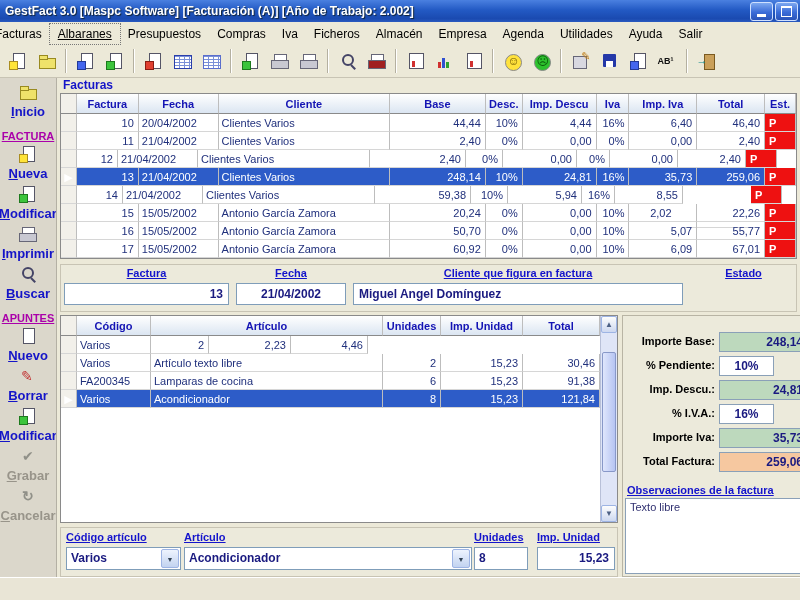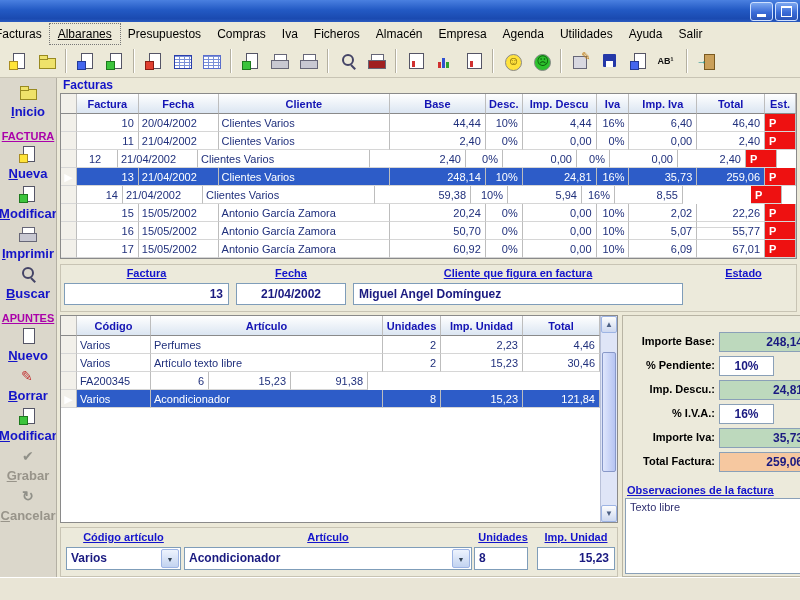--- a/index.html
+++ b/index.html
@@ -118,35 +118,36 @@
     box-sizing:border-box;font-size:12px;font-weight:bold;color:#1a1a80;white-space:nowrap;overflow:visible;}
   .t-field.green{width:88px;background:#bdd9bd;text-align:right;padding-right:3px;}
   .t-field.orange{width:88px;background:#f6c8a0;text-align:right;padding-right:3px;}
   .t-field.white{width:55px;background:#fff;text-align:center;}
   .obs-head{margin:8px 2px 0 4px;font-size:11px;font-weight:bold;color:#1414cc;text-decoration:underline;white-space:nowrap;}
   .obs-box{position:absolute;left:2px;top:182px;width:184px;height:76px;background:#fff;border:1px solid #8aa0b8;
     box-sizing:border-box;font-size:11px;color:#303070;padding:2px 4px;}
   
   .bottom-form{position:absolute;left:3px;top:449px;width:558px;height:50px;background:#eceadb;
     border:1px solid #c8c4b4;box-sizing:border-box;}
-  .bf-lab{position:absolute;top:3px;font-size:11px;font-weight:bold;color:#1414cc;text-decoration:underline;text-align:center;}
+  .bf-lab{position:absolute;top:3px;font-size:11px;font-weight:bold;color:#1414cc;text-decoration:underline;text-align:left;}
   .bf-fld{position:absolute;top:19px;height:23px;line-height:21px;background:#fff;border:1px solid #7f9db9;
     box-sizing:border-box;font-size:12px;font-weight:bold;color:#1a1a80;padding-left:4px;overflow:hidden;white-space:nowrap;}
   .combo .arrowbtn{position:absolute;right:1px;top:1px;bottom:1px;width:16px;
     background:linear-gradient(#eef4fe,#c2d3f0);border:1px solid #9db4e4;border-radius:2px;
     font-size:7px;line-height:19px;text-align:center;color:#345;}
   
   .statusbar{position:absolute;left:0;top:577px;width:100%;height:23px;background:#e9e5d6;border-top:1px solid #fff;}
 </style>
 </head>
 <body>
 
 <div id="screen">
 
   <div class="titlebar">
+    <span class="title-text">GestFact 3.0 [Maspc Software] [Facturación (A)] [Año de Trabajo: 2.002]</span>
     <span class="winbtns">
       <span class="wbtn">
           <i class="minbar"></i>
         </span>
       <span class="wbtn">
           <i class="restbox"></i>
         </span>
     </span>
   </div>
 
@@ -297,21 +298,21 @@
           <div class="tc ar" style="width: 96px;">2,40</div>
           <div class="tc ar" style="width: 37px;">0%</div>
           <div class="tc ar" style="width: 74px;">0,00</div>
           <div class="tc ar" style="width: 33px;">0%</div>
           <div class="tc ar" style="width: 68px;">0,00</div>
           <div class="tc ar" style="width: 68px;">2,40</div>
           <div class="tc est" style="width: 31px;">P</div>
         </div>
         <div class="trow">
           <div class="tc ind" style="width: 16px;"></div>
-          <div class="tc ar" style="width: 41px; text-align: center;">12</div>
+          <div class="tc ar" style="width: 41px;">12</div>
           <div class="tc al" style="width: 80px;">21/04/2002</div>
           <div class="tc al" style="width: 172px;">Clientes Varios</div>
           <div class="tc ar" style="width: 96px;">2,40</div>
           <div class="tc ar" style="width: 37px;">0%</div>
           <div class="tc ar" style="width: 74px;">0,00</div>
           <div class="tc ar" style="width: 33px;">0%</div>
           <div class="tc ar" style="width: 68px;">0,00</div>
           <div class="tc ar" style="width: 68px;">2,40</div>
           <div class="tc est" style="width: 31px;">P</div>
         </div>
@@ -343,21 +344,21 @@
         </div>
         <div class="trow">
           <div class="tc ind" style="width: 16px;"></div>
           <div class="tc ar" style="width: 62px;">15</div>
           <div class="tc al" style="width: 80px;">15/05/2002</div>
           <div class="tc al" style="width: 172px;">Antonio García Zamora</div>
           <div class="tc ar" style="width: 96px;">20,24</div>
           <div class="tc ar" style="width: 37px;">0%</div>
           <div class="tc ar" style="width: 74px;">0,00</div>
           <div class="tc ar" style="width: 33px;">10%</div>
-          <div class="tc ar" style="width: 68px;">2,02</div>
+          <div class="tc ar" style="width: 68px; text-align: center;">2,02</div>
           <div class="tc ar" style="width: 68px;">22,26</div>
           <div class="tc est" style="width: 31px;">P</div>
         </div>
         <div class="trow">
           <div class="tc ind" style="width: 16px;"></div>
           <div class="tc ar" style="width: 62px;">16</div>
           <div class="tc al" style="width: 80px;">15/05/2002</div>
           <div class="tc al" style="width: 172px;">Antonio García Zamora</div>
           <div class="tc ar" style="width: 96px;">50,70</div>
           <div class="tc ar" style="width: 37px;">0%</div>
@@ -398,36 +399,36 @@
             <div class="tc ind" style="width: 16px;"></div>
             <div class="tc" style="width: 74px;">Código</div>
             <div class="tc" style="width: 232px;">Artículo</div>
             <div class="tc" style="width: 58px;">Unidades</div>
             <div class="tc" style="width: 82px;">Imp. Unidad</div>
             <div class="tc" style="width: 77px;">Total</div>
           </div>
           <div class="trow">
             <div class="tc ind" style="width: 16px;"></div>
             <div class="tc al" style="width: 74px;">Varios</div>
-            <div class="tc al" style="width: 232px;">Perfumes</div>
             <div class="tc ar" style="width: 58px;">2</div>
             <div class="tc ar" style="width: 82px;">2,23</div>
             <div class="tc ar" style="width: 77px;">4,46</div>
           </div>
           <div class="trow">
             <div class="tc ind" style="width: 16px;"></div>
             <div class="tc al" style="width: 74px;">Varios</div>
             <div class="tc al" style="width: 232px;">Artículo texto libre</div>
             <div class="tc ar" style="width: 58px;">2</div>
             <div class="tc ar" style="width: 82px;">15,23</div>
             <div class="tc ar" style="width: 77px;">30,46</div>
           </div>
           <div class="trow">
             <div class="tc ind" style="width: 16px;"></div>
             <div class="tc al" style="width: 74px;">FA200345</div>
+            <div class="tc al" style="width: 232px;">Lamparas de cocina</div>
             <div class="tc ar" style="width: 58px;">6</div>
             <div class="tc ar" style="width: 82px;">15,23</div>
             <div class="tc ar" style="width: 77px;">91,38</div>
           </div>
           <div class="trow sel">
             <div class="tc ind" style="width: 16px;">▶</div>
             <div class="tc al" style="width: 74px;">Varios</div>
             <div class="tc al" style="width: 232px;">Acondicionador</div>
             <div class="tc ar" style="width: 58px;">8</div>
             <div class="tc ar" style="width: 82px;">15,23</div>

